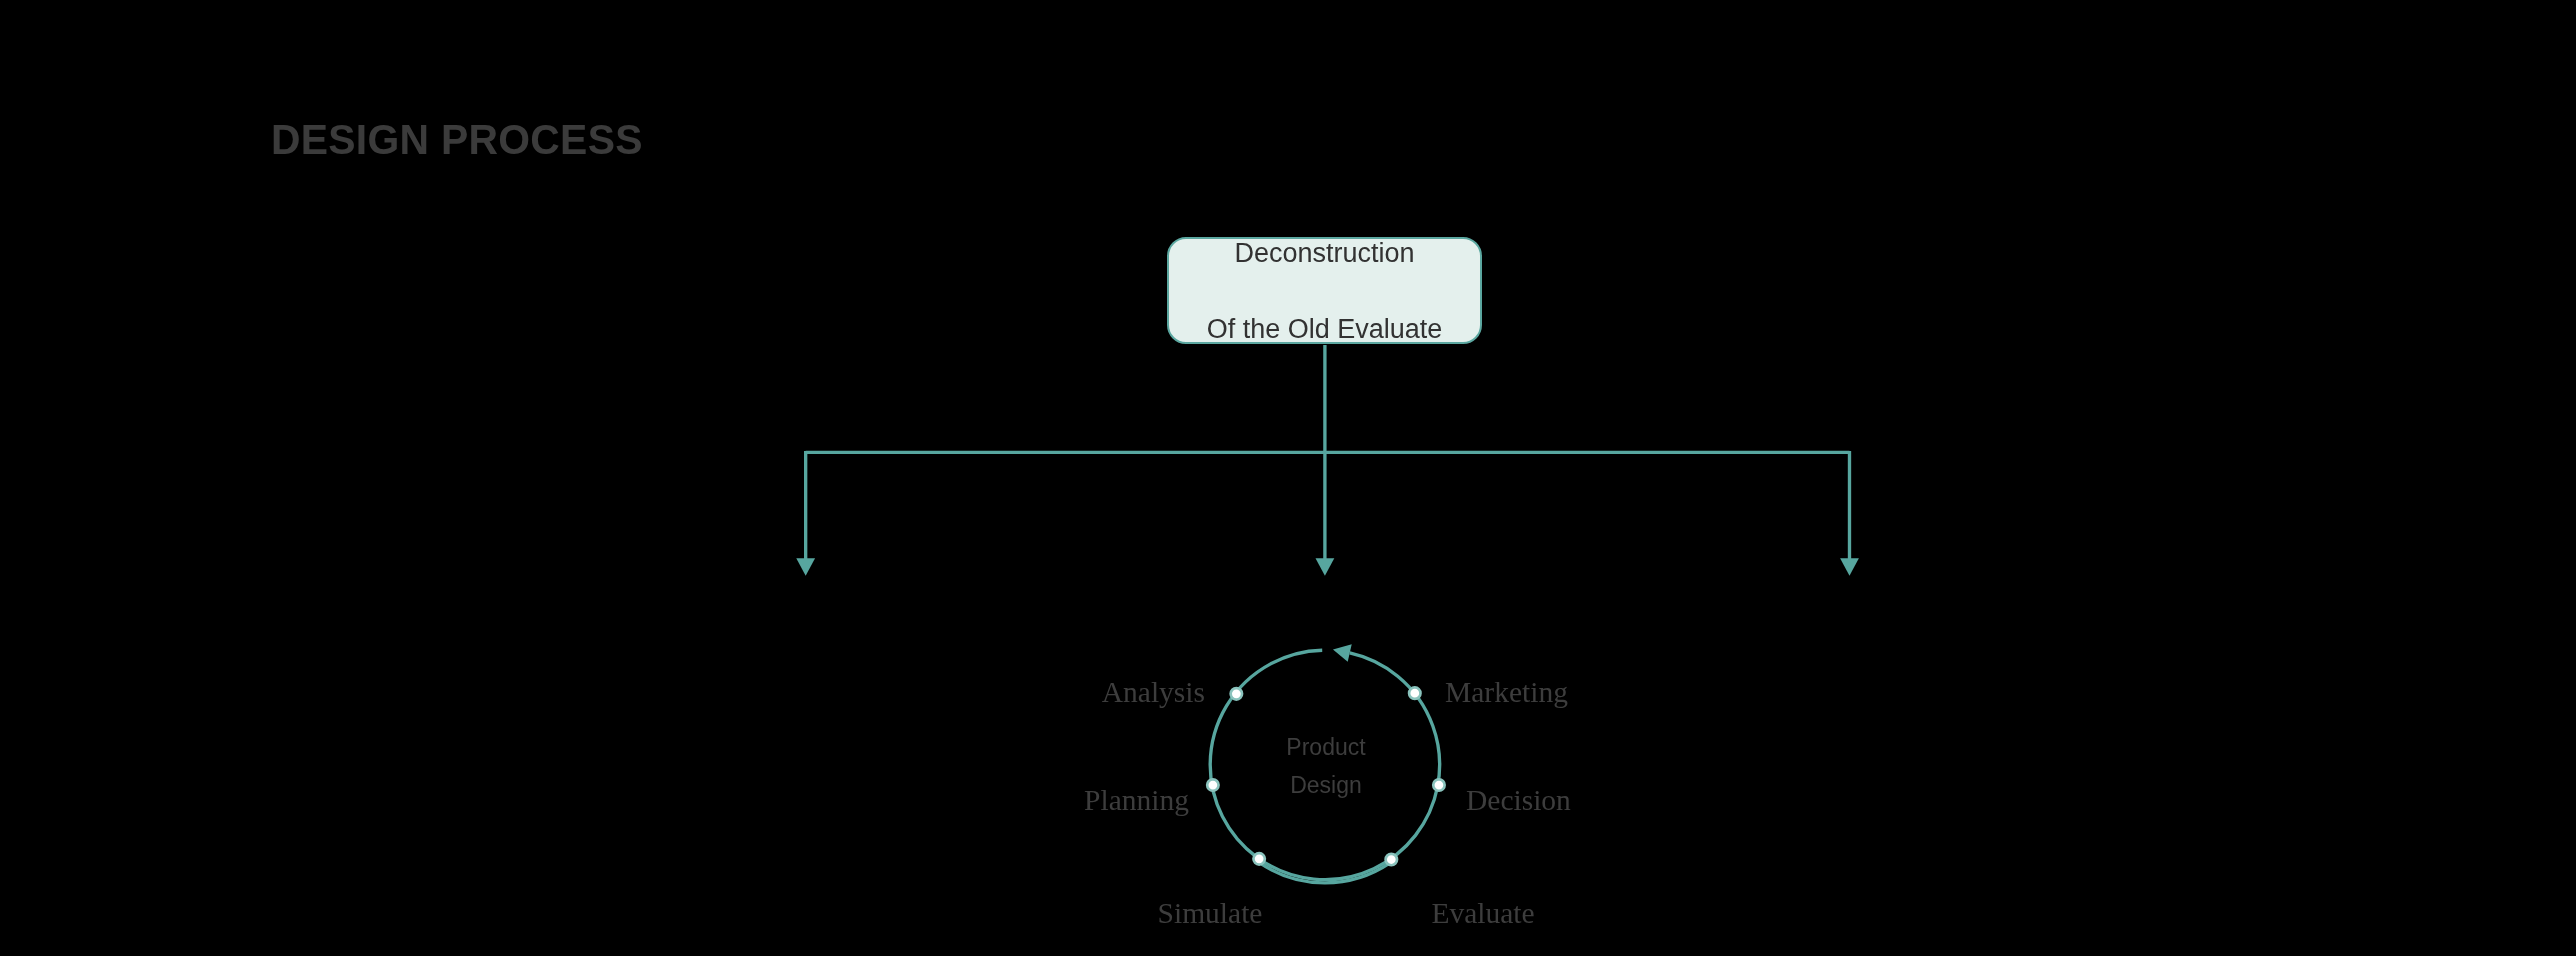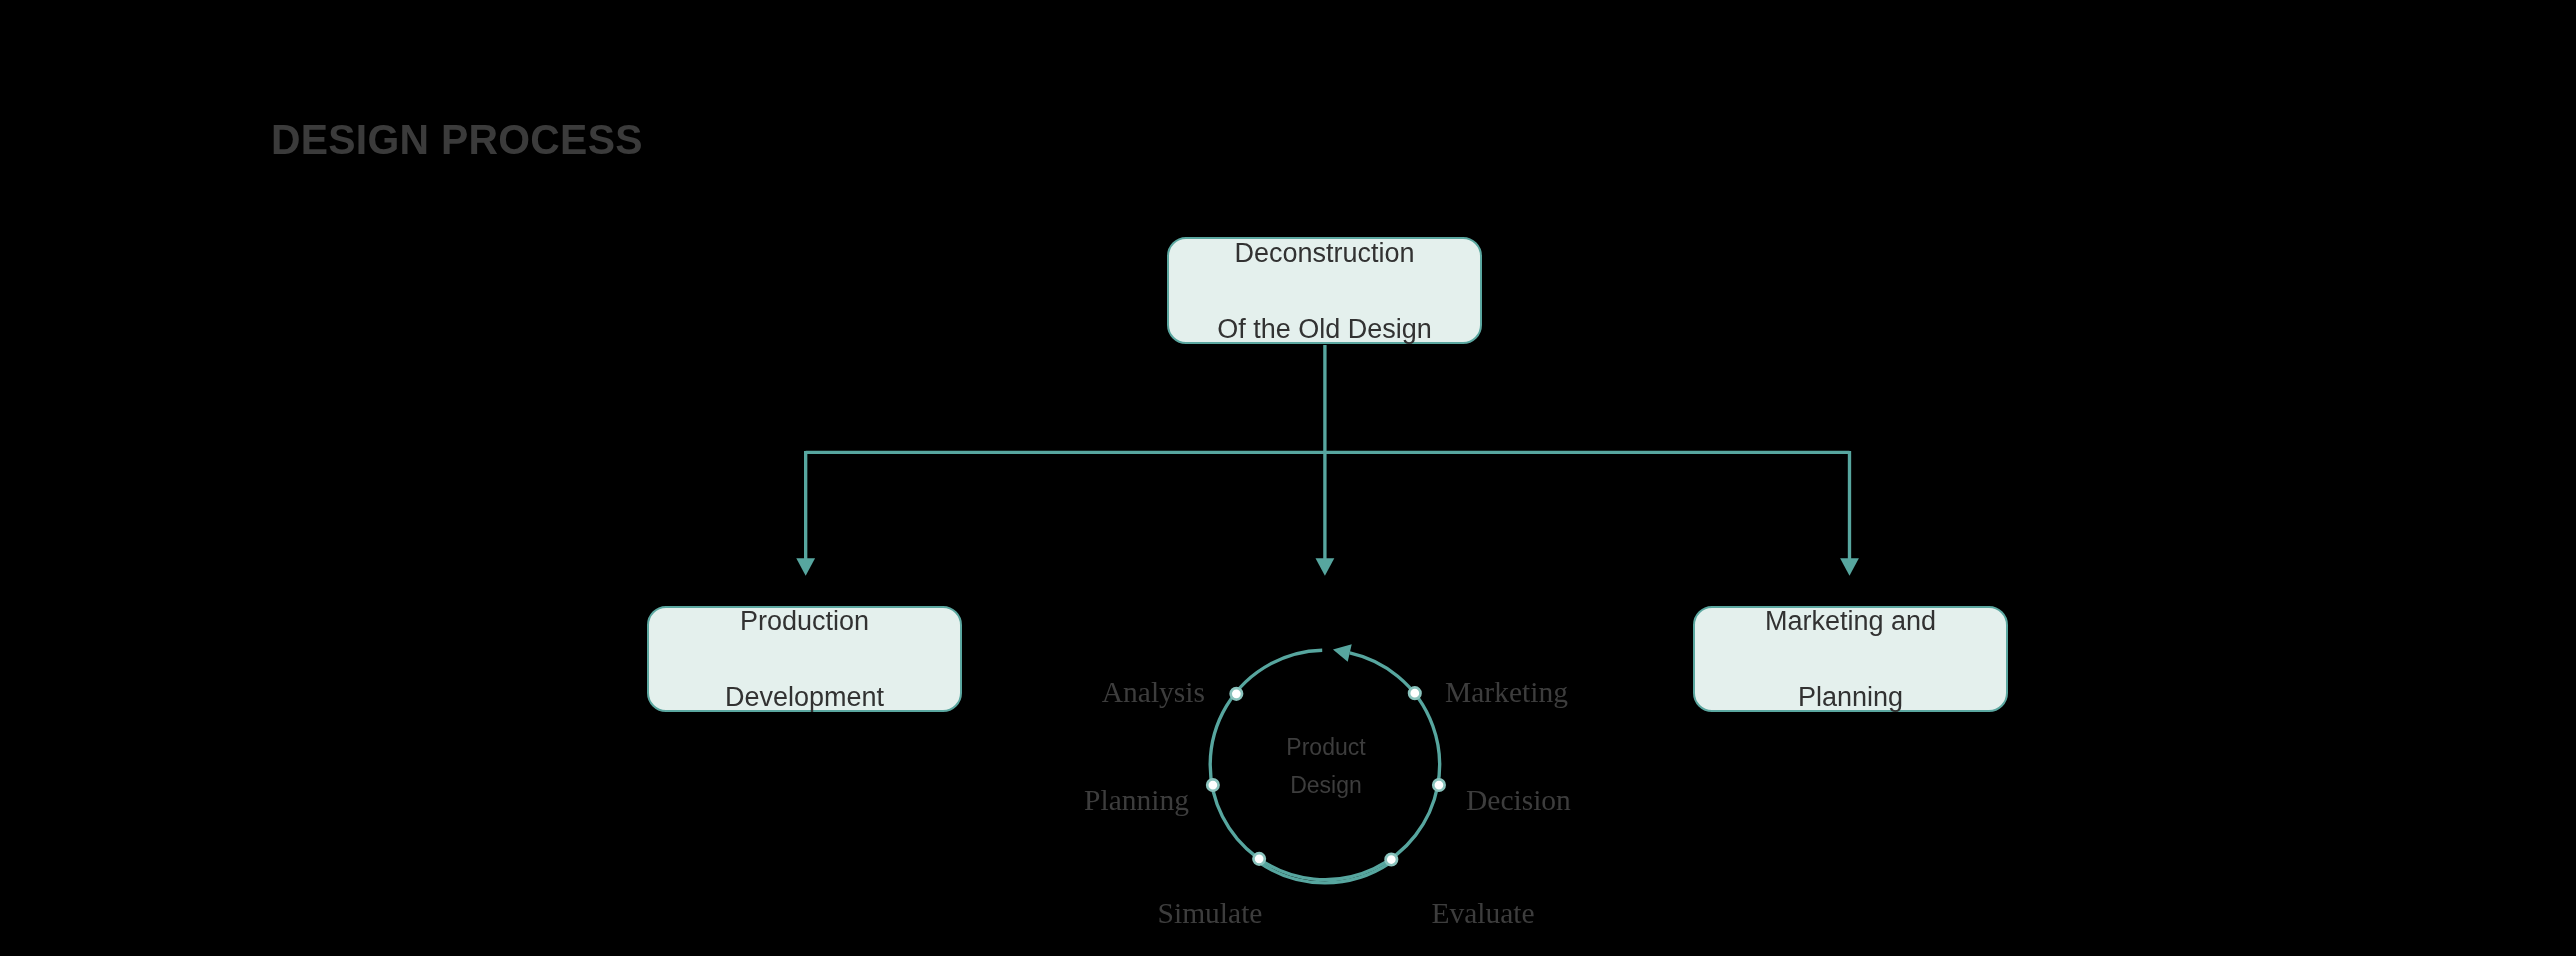--- a/index.html
+++ b/index.html
@@ -98,32 +98,24 @@
     <circle class="cycle-dot" cx="1843" cy="1034" r="8.5"></circle>
     <circle class="cycle-dot" cx="2109" cy="1033" r="8.5"></circle>
     <circle class="cycle-dot" cx="1808" cy="1170" r="8.5"></circle>
     <circle class="cycle-dot" cx="2145" cy="1170" r="8.5"></circle>
     <circle class="cycle-dot" cx="1877" cy="1280" r="8.5"></circle>
     <circle class="cycle-dot" cx="2074" cy="1281" r="8.5"></circle>
   </svg>
 
   <div class="node-box root">
     <span>Deconstruction</span>
-    <span>Of the Old Design</span>
+    <span>Of the Old Evaluate</span>
   </div>
 
-  <div class="node-box child-left">
-    <span>Production</span>
-    <span>Development</span>
-  </div>
 
-  <div class="node-box child-right">
-    <span>Marketing and</span>
-    <span>Planning</span>
-  </div>
 
   <div class="cycle-center">
     <div>Product</div>
     <div>Design</div>
   </div>
 
   <div class="cycle-label align-right" style="left:1205px;top:692px;">Analysis</div>
   <div class="cycle-label" style="left:1445px;top:692px;">Marketing</div>
   <div class="cycle-label align-right" style="left:1189px;top:800px;">Planning</div>
   <div class="cycle-label" style="left:1466px;top:800px;">Decision</div>

